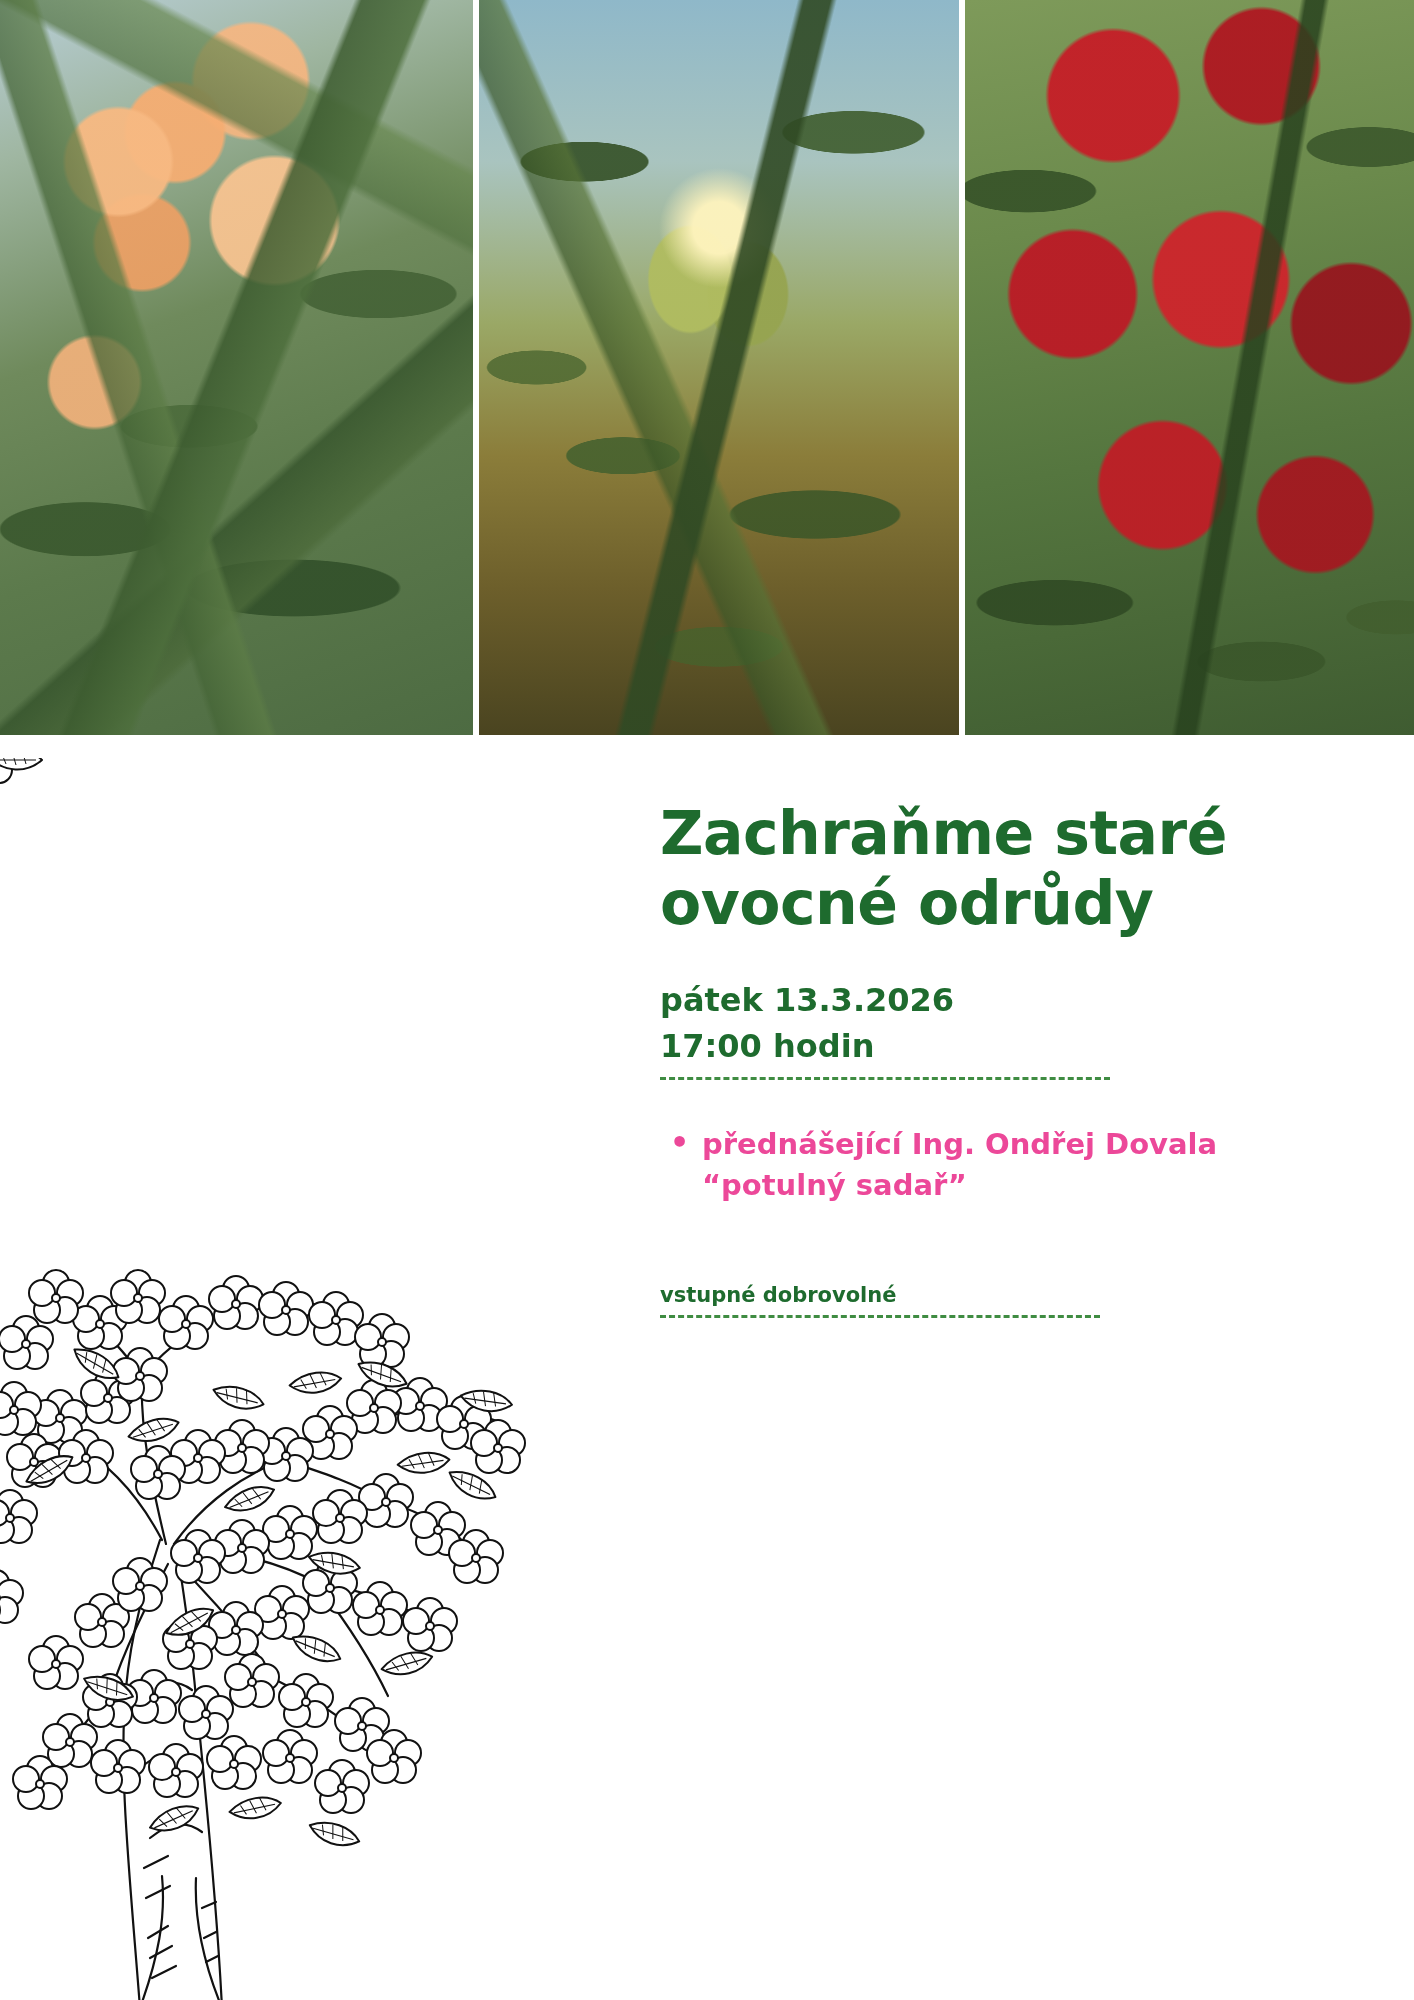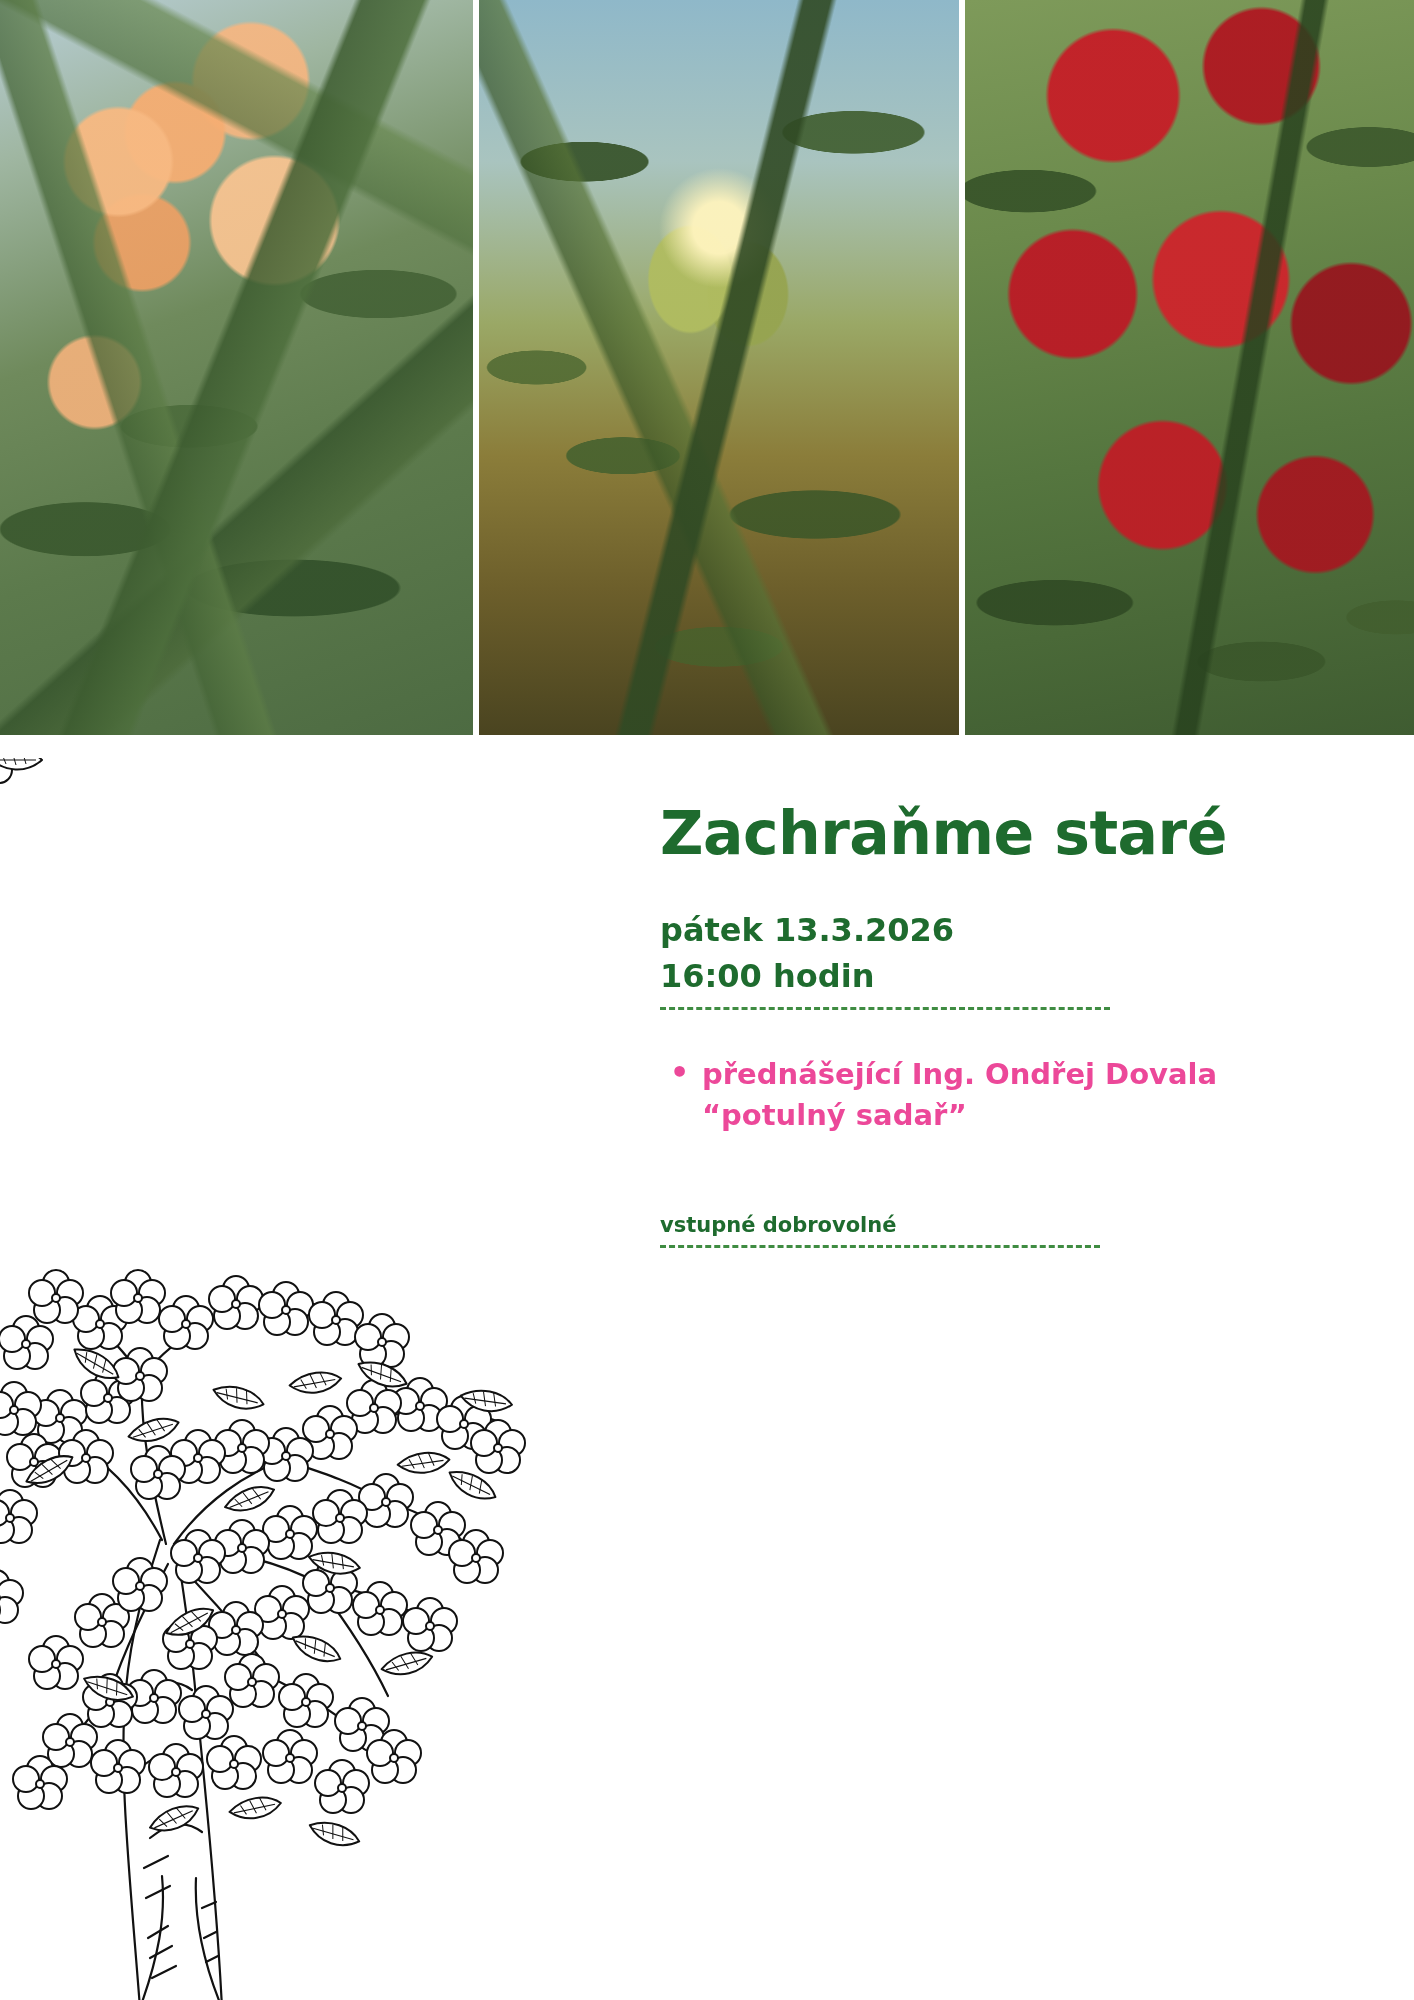--- a/index.html
+++ b/index.html
@@ -326,25 +326,26 @@
       <use href="#lf" x="160" y="1062" transform="rotate(-24 178 1066)"></use>
       <use href="#lf" x="80" y="600" transform="rotate(30 98 604)"></use>
       <use href="#lf" x="36" y="714" transform="rotate(-30 54 718)"></use>
       <use href="#lf" x="470" y="640" transform="rotate(8 488 644)"></use>
     </g>
   </svg>
 
   <div class="content">
     <h1 class="headline">
       <span>Zachraňme staré</span><br>
+      <span>ovocné odrůdy</span>
     </h1>
 
     <div class="when">
       <div>pátek 13.3.2026</div>
-      <div>16:00 hodin</div>
+      <div>17:00 hodin</div>
     </div>
     <div class="dash-rule"></div>
 
     <ul class="bullets">
       <li>přednášející Ing. Ondřej Dovala “potulný sadař”</li>
     </ul>
 
     <div class="entry">vstupné dobrovolné</div>
     <div class="dash-rule short"></div>
   </div>

